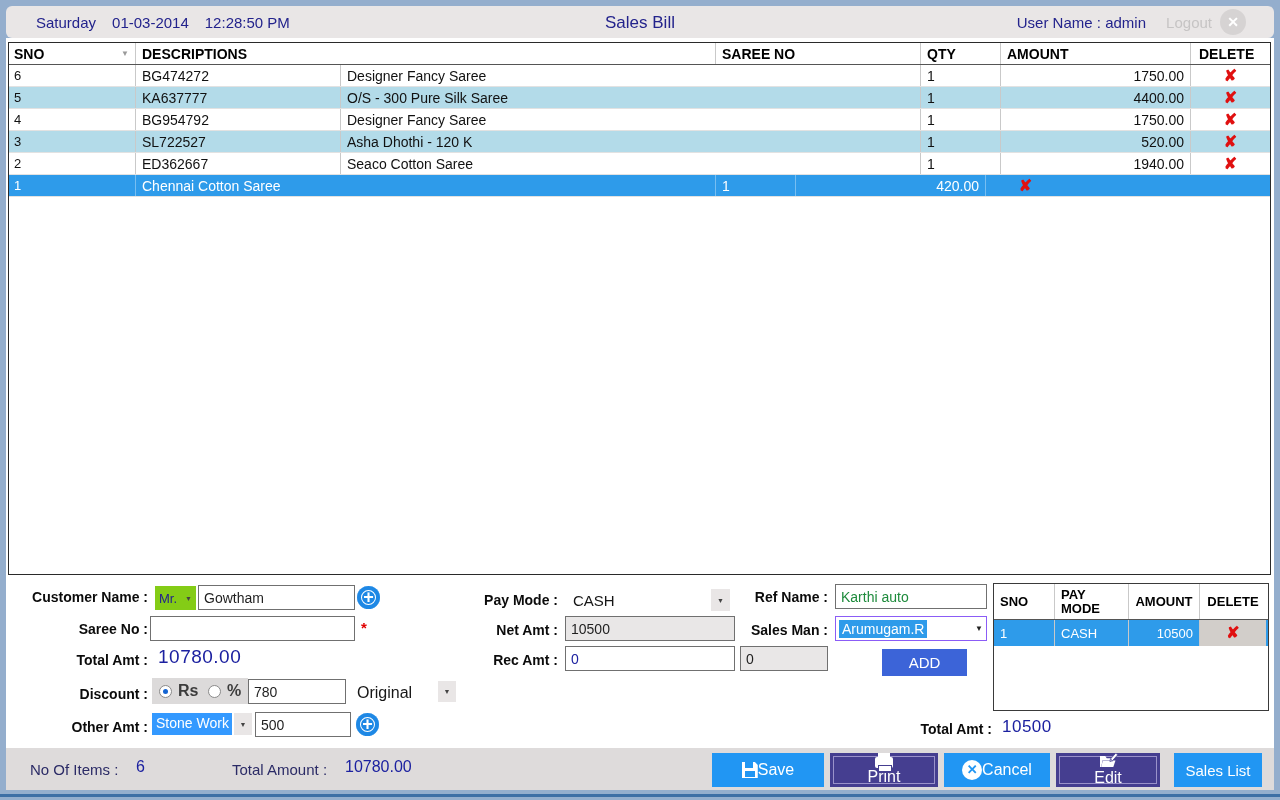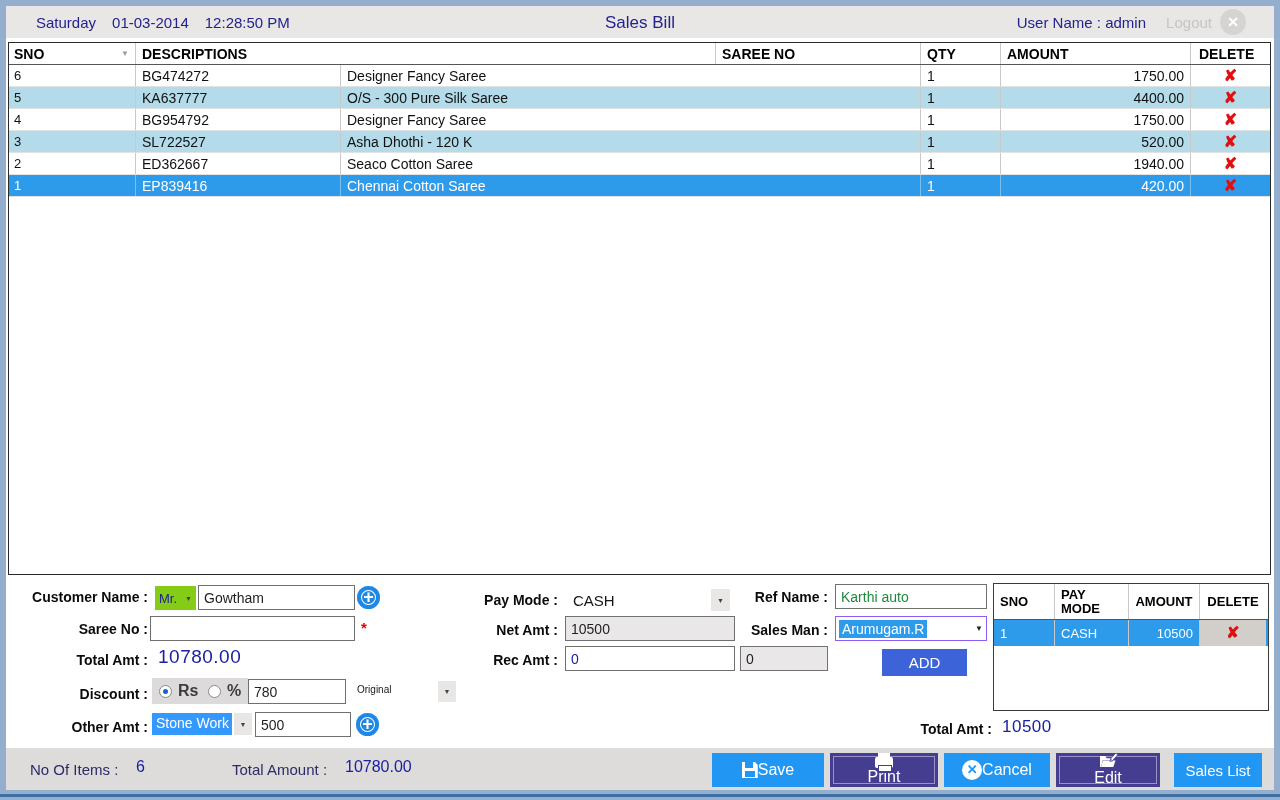--- a/index.html
+++ b/index.html
@@ -3,21 +3,21 @@
 <meta charset="utf-8">
 <style>
   * { margin:0; padding:0; box-sizing:border-box; font-family:"Liberation Sans", sans-serif; }
   html,body { width:1280px; height:800px; }
   body { position:relative; background:#94AECD; overflow:hidden; }
 
   
   .content-bg { position:absolute; left:6px; top:38px; right:6px; height:710px; background:#fff; }
   .bottom-line { position:absolute; left:0; right:0; bottom:3px; height:3px; background:#3D6FA5; }
 
-  .titlebar { position:absolute; left:6px; top:6px; right:6px; height:32px; background:#E9E6E6; }
+  .titlebar { position:absolute; left:6px; top:6px; right:6px; height:32px; background:#E9E6E6;border-radius:6px; }
   .dt { position:absolute; left:30px; top:8px; font-size:15px; color:#23238C; }
   .dt span { margin-right:16px; }
   .tb-title { position:absolute; left:0; right:0; top:7px; text-align:center; font-size:17px; color:#23238C; font-weight:500; }
   .tb-user { position:absolute; right:128px; top:8px; font-size:15px; color:#23238C; }
   .tb-logout { position:absolute; right:62px; top:8px; font-size:15px; color:#C6C4C4; }
   .tb-close { position:absolute; right:28px; top:3px; width:26px; height:26px; border-radius:50%;
               background:#D6D3D3; color:#fff; font-weight:bold; font-size:14px; text-align:center; line-height:26px; }
 
   
   .grid { position:absolute; left:8px; top:42px; width:1263px; height:533px; background:#fff; border:1px solid #2a2a2a; }
@@ -174,21 +174,20 @@
         <div class="cell c-saree">ED362667</div>
         <div class="cell c-desc">Seaco Cotton Saree</div>
         <div class="cell c-qty">1</div>
         <div class="cell c-amt">1940.00</div>
         <div class="cell c-del">
           <span class="del-x">✘</span>
         </div>
       </div>
       <div class="grow selected">
         <div class="cell c-sno">1</div>
-        <div class="cell c-saree">EP839416</div>
         <div class="cell c-desc">Chennai Cotton Saree</div>
         <div class="cell c-qty">1</div>
         <div class="cell c-amt">420.00</div>
         <div class="cell c-del">
           <span class="del-x">✘</span>
         </div>
       </div>
     </div>
 </div>
 
@@ -210,21 +209,21 @@
 <div class="lbl lbl-l" style="top:686px;">Discount :</div>
 <div class="opt" style="left:152px;top:678px;">
   <span class="rb on"></span>
   <span>Rs</span>
 </div>
 <div class="opt" style="left:201px;top:678px;">
   <span class="rb"></span>
   <span>%</span>
 </div>
 <input class="inp" style="left: 248px; top: 679px; width: 98px; height: 25px;" value="780">
-<div class="flat-text" style="left:357px;top:684px;font-size:10px;">Original</div>
+<div class="flat-text" style="left:357px;top:684px;font-size:16px;">Original</div>
 <div class="arrbox" style="left:438px;top:681px;width:18px;height:21px;">
     <span class="arr">▼</span>
   </div>
 
 <div class="lbl lbl-l" style="top:719px;">Other Amt :</div>
 <div class="hl-box" style="left:152px;top:713px;width:80px;height:22px;">Stone Work</div>
 <div class="arrbox" style="left:234px;top:713px;width:18px;height:22px;">
     <span class="arr">▼</span>
   </div>
 <input class="inp" style="left: 255px; top: 712px; width: 96px; height: 25px;" value="500">

